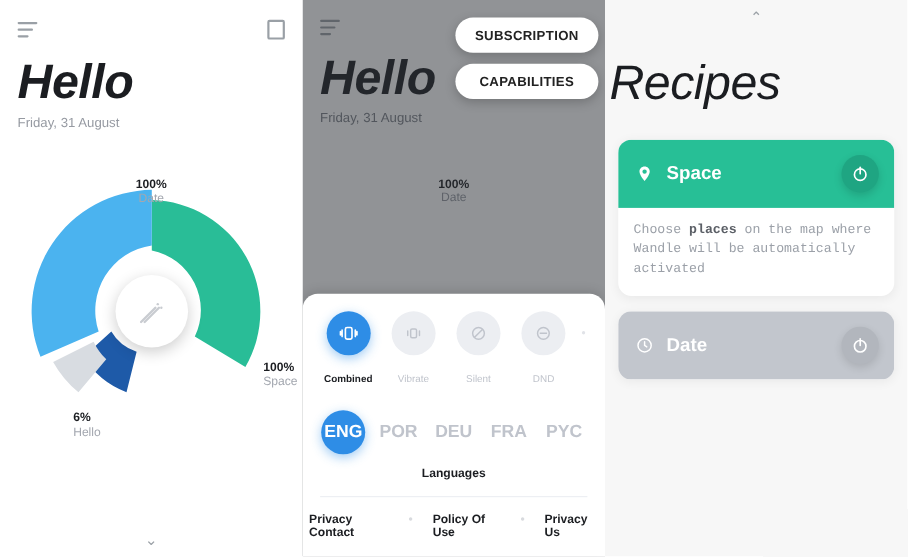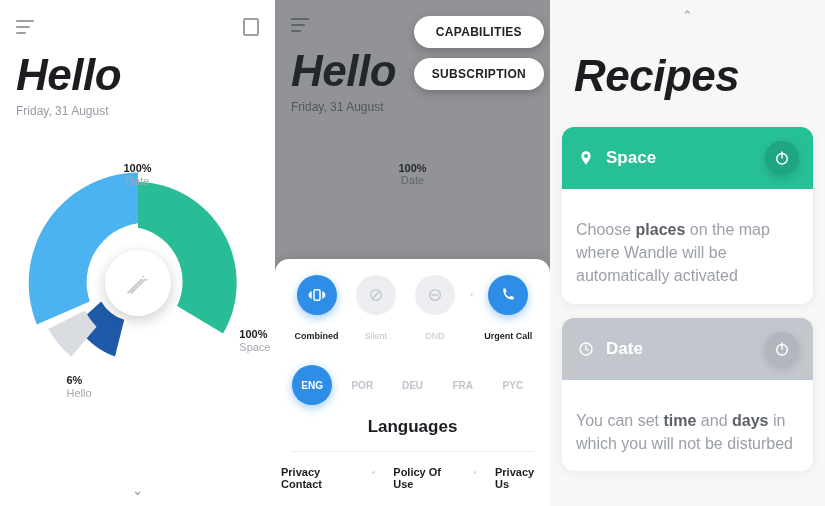--- a/index.html
+++ b/index.html
@@ -55,37 +55,37 @@
   .bottom-sheet { position:absolute; bottom:0; left:0; right:0; background:#fff; border-top-left-radius:14px; border-top-right-radius:14px; padding:16px 6px 14px; box-shadow:0 -2px 10px rgba(0,0,0,0.12); z-index:4;}
   .mode-row { display:flex; justify-content:space-around; align-items:flex-start; padding:0 6px 16px; }
   .mode-item { display:flex; flex-direction:column; align-items:center; gap:16px; width:48px;text-align:center;}
   .mode-circle { width:40px; height:40px; border-radius:50%; background:#eceef2; display:flex; align-items:center; justify-content:center; color:#c0c4cc; cursor:pointer;}
   .mode-circle.active { background:#2e8de6; color:#fff; box-shadow:0 3px 10px rgba(46,141,230,0.45);}
   .mode-label { font-size:9px; color:#c0c4cc; white-space:nowrap;}
   .mode-item.active .mode-label { color:#1b1d21; font-weight:700;}
   .dot-sep { width:3px; height:3px; background:#e1e3e8; border-radius:50%; margin-top:18px;}
 
   .lang-row { display:flex; justify-content:space-around; padding:8px 6px 6px;}
-  .lang-circle { width:40px; height:40px; border-radius:50%; background:transparent; border:none; display:flex; align-items:center; justify-content:center; color:#c0c4cc; font-size:10px; font-weight:700; cursor:pointer;}
+  .lang-circle { width:40px; height:40px; border-radius:50%; background:transparent; border:none; display:flex; align-items:center; justify-content:center; color:#c0c4cc; font-size:16px; font-weight:700; cursor:pointer;}
   .lang-circle.active { background:#2e8de6; color:#fff; box-shadow:0 3px 10px rgba(46,141,230,0.45);}
-  .lang-title { text-align:center; font-size:17px; font-weight:700; color:#1b1d21; padding:6px 0 14px;}
+  .lang-title { text-align:center; font-size:11px; font-weight:700; color:#1b1d21; padding:6px 0 14px;}
   .divider { height:1px; background:#eceef2; margin:0 10px;}
   .footer-links { display:flex; justify-content:center; gap:18px; padding:14px 0 2px; font-size:11px; font-weight:700;}
   .footer-links span { color:#1b1d21; cursor:pointer;}
   .footer-links .sep { color:#d8dade; font-weight:400;}
 
   
   .p3-chevron-up { text-align:center; color:#9aa0a6; font-size:13px; padding-top:8px;}
-  .p3-title { font-size:44px; font-weight:700; font-style:italic; color:#1b1d21; padding:28px 24px 18px; letter-spacing:-0.5px;}
+  .p3-title { font-size:44px; font-weight:400; font-style:italic; color:#1b1d21; padding:28px 4px 18px; letter-spacing:-0.5px;}
   .card { background:#fff; margin:8px 12px 14px; border-radius:12px; overflow:hidden; box-shadow:0 2px 10px rgba(0,0,0,0.06);}
   .card-head { display:flex; align-items:center; gap:10px; padding:14px 14px; color:#fff;}
   .card-head .icon-wrap { width:20px; display:flex; justify-content:center; }
   .card-head .title { font-size:17px; font-weight:700; flex:1;}
   .power-btn { width:34px; height:34px; border-radius:50%; display:flex; align-items:center; justify-content:center; cursor:pointer;}
-  .card-body { padding:29px 14px 16px; font-size:16px; color:#9ba0a8; line-height:1.45;}
+  .card-body { padding:12px 14px 16px; font-size:12px; color:#9ba0a8; line-height:1.45;font-family:Liberation Mono, monospace;}
   .card-body b { color:#5b5f66; font-weight:600;}
   .card.space .card-head { background:#27bf96;}
   .card.space .power-btn { background:#1fa582; box-shadow:0 3px 8px rgba(0,0,0,0.15);}
   .card.date .card-head { background:#c2c6cd;}
   .card.date .power-btn { background:#b2b6bd; box-shadow:0 3px 8px rgba(0,0,0,0.12);}
 </style>
 </head>
 <body>
 
 <div class="panel panel1">
@@ -145,62 +145,63 @@
     <div class="p2-chart-label">
       <div class="pct">100%</div>
       <div class="name">Date</div>
     </div>
     <div class="arc"></div>
   </div>
 
   <div class="p2-dim"></div>
 
   <div class="dropdown">
+    <div class="dropdown-item">SUBSCRIPTION</div>
     <div class="dropdown-item">CAPABILITIES</div>
-    <div class="dropdown-item">SUBSCRIPTION</div>
   </div>
 
   <div class="bottom-sheet">
     <div class="mode-row">
       <div class="mode-item active">
         <div class="mode-circle active">
             <svg width="18" height="18" viewBox="0 0 24 24">
               <rect x="8" y="5" width="8" height="14" rx="2" fill="none" stroke="currentColor" stroke-width="2"></rect>
               <path d="M4 8v8M2 10v4M20 8v8M22 10v4" stroke="currentColor" stroke-width="2" stroke-linecap="round"></path>
             </svg>
           </div>
         <div class="mode-label">Combined</div>
       </div>
       <div class="mode-item">
         <div class="mode-circle">
             <svg width="16" height="16" viewBox="0 0 24 24">
+              <rect x="8" y="6" width="8" height="12" rx="2" fill="none" stroke="currentColor" stroke-width="2"></rect>
+              <path d="M4 9v6M20 9v6" stroke="currentColor" stroke-width="2" stroke-linecap="round"></path>
+            </svg>
+          </div>
+        <div class="mode-label">Vibrate</div>
+      </div>
+      <div class="mode-item">
+        <div class="mode-circle">
+            <svg width="16" height="16" viewBox="0 0 24 24">
               <circle cx="12" cy="12" r="8" fill="none" stroke="currentColor" stroke-width="2"></circle>
               <path d="M6 18L18 6" stroke="currentColor" stroke-width="2"></path>
             </svg>
           </div>
         <div class="mode-label">Silent</div>
       </div>
       <div class="mode-item">
         <div class="mode-circle">
             <svg width="16" height="16" viewBox="0 0 24 24">
               <circle cx="12" cy="12" r="8" fill="none" stroke="currentColor" stroke-width="2"></circle>
               <path d="M7 12h10" stroke="currentColor" stroke-width="2"></path>
             </svg>
           </div>
         <div class="mode-label">DND</div>
       </div>
       <div class="dot-sep"></div>
-      <div class="mode-item active">
-        <div class="mode-circle active">
-            <svg width="16" height="16" viewBox="0 0 24 24">
-              <path d="M5 4c0 9 6 15 15 15l1-4-5-2-2 2c-3-1-5-3-6-6l2-2-2-5-4 1z" fill="currentColor"></path>
-            </svg>
-          </div>
-        <div class="mode-label">Urgent Call</div>
-      </div>
     </div>
 
     <div class="lang-row">
       <div class="lang-circle active">ENG</div>
       <div class="lang-circle">POR</div>
       <div class="lang-circle">DEU</div>
       <div class="lang-circle">FRA</div>
       <div class="lang-circle">PYC</div>
     </div>
     <div class="lang-title">Languages</div>
@@ -248,17 +249,14 @@
           </svg>
         </div>
       <div class="title">Date</div>
       <div class="power-btn">
           <svg width="18" height="18" viewBox="0 0 24 24">
             <circle cx="12" cy="13" r="7" fill="none" stroke="#fff" stroke-width="2"></circle>
             <path d="M12 4v8" stroke="#fff" stroke-width="2" stroke-linecap="round"></path>
           </svg>
         </div>
     </div>
-    <div class="card-body">
-      <span>You can set </span><b>time</b><span> and </span><b>days</b><span> in which you will not be disturbed</span>
-    </div>
   </div>
 </div>
 
 </body></html>

